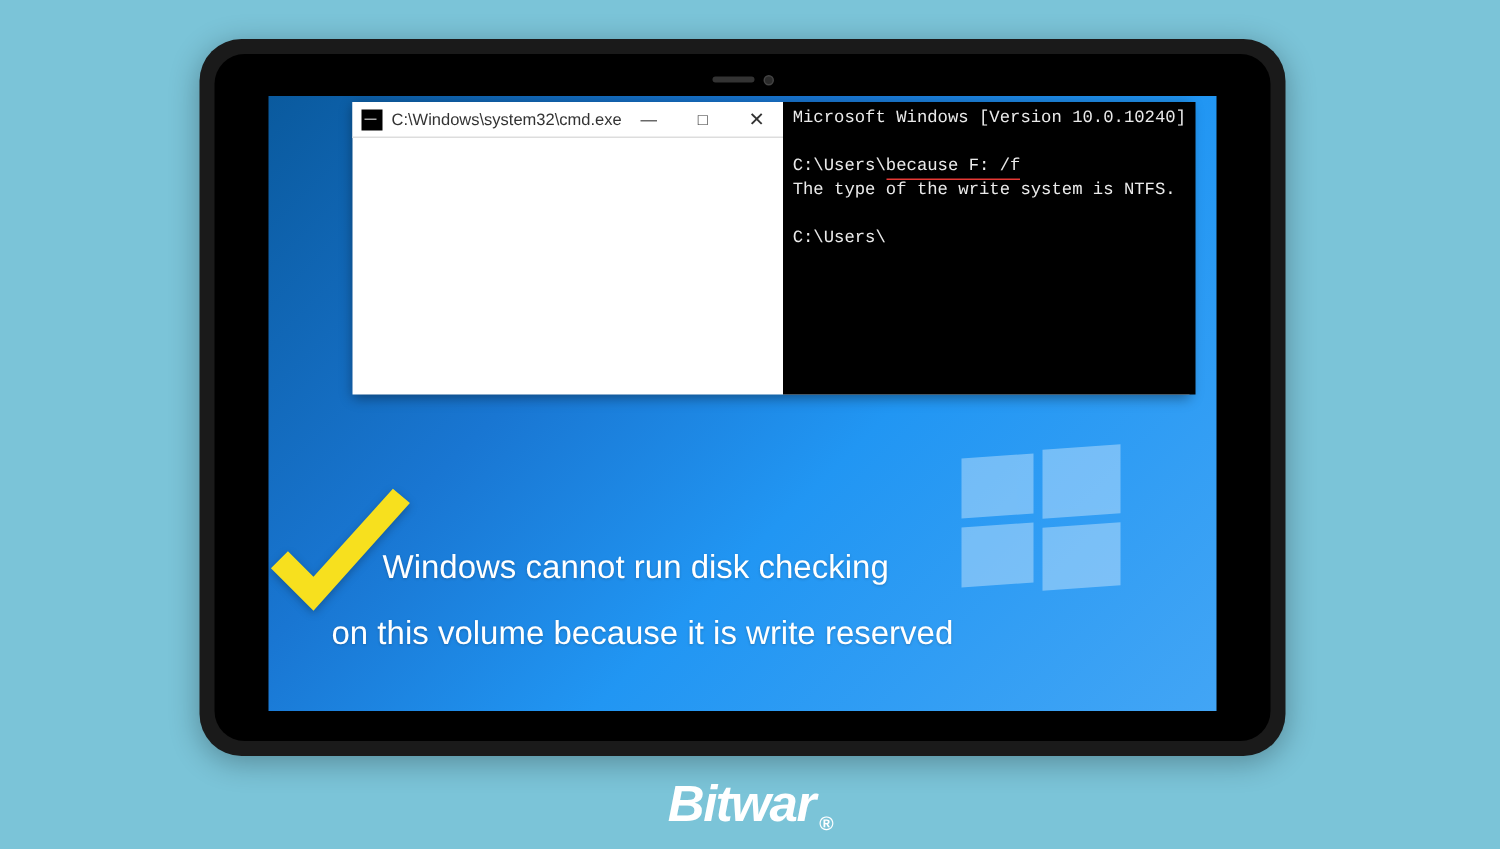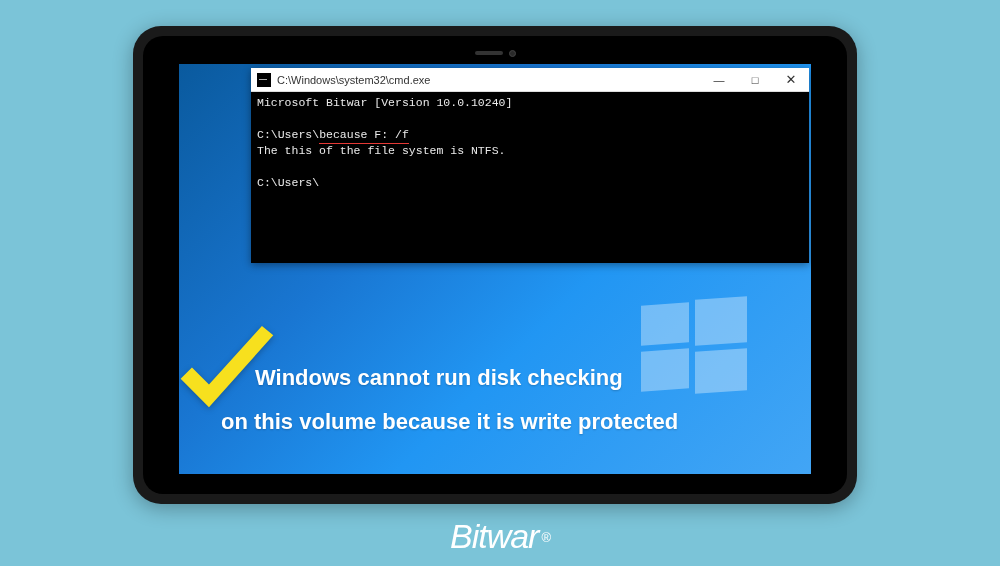--- a/index.html
+++ b/index.html
@@ -9,36 +9,36 @@
 .camera{position:absolute;top:13px;left:50%;transform:translateX(-50%);width:48px;height:8px;display:flex;align-items:center;justify-content:center;gap:6px}
 .camera .speaker{width:28px;height:4px;background:#333;border-radius:2px}
 .camera .lens{width:7px;height:7px;background:#2a2a2a;border-radius:50%;border:1px solid #444}
 .screen{width:100%;height:100%;background:linear-gradient(135deg,#0a5a9e 0%,#1976d2 35%,#2196f3 60%,#42a5f5 100%);position:relative;overflow:hidden}
 .winlogo{position:absolute;right:64px;top:234px;width:106px;height:94px;opacity:.35}
 .winlogo .q{position:absolute;background:#fff}
 .winlogo .q1{left:0;top:6px;width:48px;height:40px;transform:skewY(-4deg)}
 .winlogo .q2{left:54px;top:0;width:52px;height:46px;transform:skewY(-4deg)}
 .winlogo .q3{left:0;top:52px;width:48px;height:40px;transform:skewY(-4deg)}
 .winlogo .q4{left:54px;top:52px;width:52px;height:42px;transform:skewY(-4deg)}
-.cmd{position:absolute;left:72px;top:4px;width:558px;height:195px;background:#fff;display:flex;flex-direction:column;box-shadow:0 2px 8px rgba(0,0,0,0.4)}
+.cmd{position:absolute;left:56px;top:4px;width:558px;height:195px;background:#fff;display:flex;flex-direction:row;box-shadow:0 2px 8px rgba(0,0,0,0.4)}
 .titlebar{height:24px;background:#fff;border-bottom:1px solid #ddd;display:flex;align-items:center;padding:0 0 0 6px;font-size:11px;color:#333}
 .titlebar .icon{width:14px;height:14px;background:#000;margin-right:6px;display:inline-block;position:relative}
 .titlebar .icon::after{content:'';position:absolute;left:2px;top:6px;width:8px;height:1px;background:#aaa}
 .titlebar .spacer{flex:1}
 .titlebar .wbtn{width:36px;height:24px;display:flex;align-items:center;justify-content:center;font-size:11px;cursor:default;font-family:'Segoe UI',Arial}
 .titlebar .wbtn.close{font-size:13px}
 .terminal{flex:1;background:#000;color:#eaeaea;font-family:Consolas,'Courier New',monospace;font-size:11.5px;line-height:1.4;padding:3px 6px;position:relative}
 .terminal .line{white-space:pre}
 .underline-red{position:relative;display:inline-block}
 .underline-red::after{content:'';position:absolute;left:0;right:0;bottom:-1px;height:1px;background:#e53935}
-.caption{position:absolute;left:76px;top:292px;color:#fff;font-size:22px;font-weight:700;line-height:2;text-shadow:0 1px 2px rgba(0,0,0,0.2)}
+.caption{position:absolute;left:76px;top:292px;color:#fff;font-size:22px;font-weight:400;line-height:2;text-shadow:0 1px 2px rgba(0,0,0,0.2)}
 .line2{margin-left:-34px}
 .check{position:absolute;left:-12px;top:260px;width:118px;height:104px}
 .check svg{width:100%;height:100%;filter:drop-shadow(0 2px 3px rgba(0,0,0,0.25))}
-.brand{position:absolute;bottom:10px;left:50%;transform:translateX(-50%);color:#fff;font-weight:400;font-size:34px;font-style:italic;letter-spacing:-1px;display:flex;align-items:center}
+.brand{position:absolute;bottom:10px;left:50%;transform:translateX(-50%);color:#fff;font-weight:700;font-size:34px;font-style:italic;letter-spacing:-1px;display:flex;align-items:flex-end}
 .brand .reg{font-size:13px;font-style:normal;margin-left:3px;margin-top:2px}
 </style>
 </head>
 <body>
 
 <div class="tablet">
   <div class="frame">
     <div class="camera">
       <div class="speaker"></div>
       <div class="lens"></div>
@@ -54,38 +54,38 @@
       <div class="cmd">
         <div class="titlebar">
           <span class="icon"></span>
           <span>C:\Windows\system32\cmd.exe</span>
           <span class="spacer"></span>
           <span class="wbtn">—</span>
           <span class="wbtn">□</span>
           <span class="wbtn close">✕</span>
         </div>
         <div class="terminal">
-          <div class="line">Microsoft Bitwar [Version 10.0.10240]</div>
+          <div class="line">Microsoft Windows [Version 10.0.10240]</div>
           <div class="line">&nbsp;</div>
           <div class="line"><span>C:\Users\</span><span class="underline-red">because F: /f</span></div>
-          <div class="line">The this of the file system is NTFS.</div>
+          <div class="line">The type of the write system is NTFS.</div>
           <div class="line">&nbsp;</div>
           <div class="line">C:\Users\</div>
         </div>
       </div>
 
       <div class="check">
         <svg viewBox="0 0 120 110">
             <path d="M 12 58 L 42 88 L 110 12 L 98 2 L 42 64 L 24 46 Z" fill="#f7e01e"></path>
           </svg>
       </div>
 
       <div class="caption">
         <div>Windows cannot run disk checking</div>
-        <div class="line2">on this volume because it is write protected</div>
+        <div class="line2">on this volume because it is write reserved</div>
       </div>
 
     </div>
   </div>
 </div>
 
 <div class="brand">
   <span>Bitwar</span>
   <span class="reg">®</span>
 </div>

